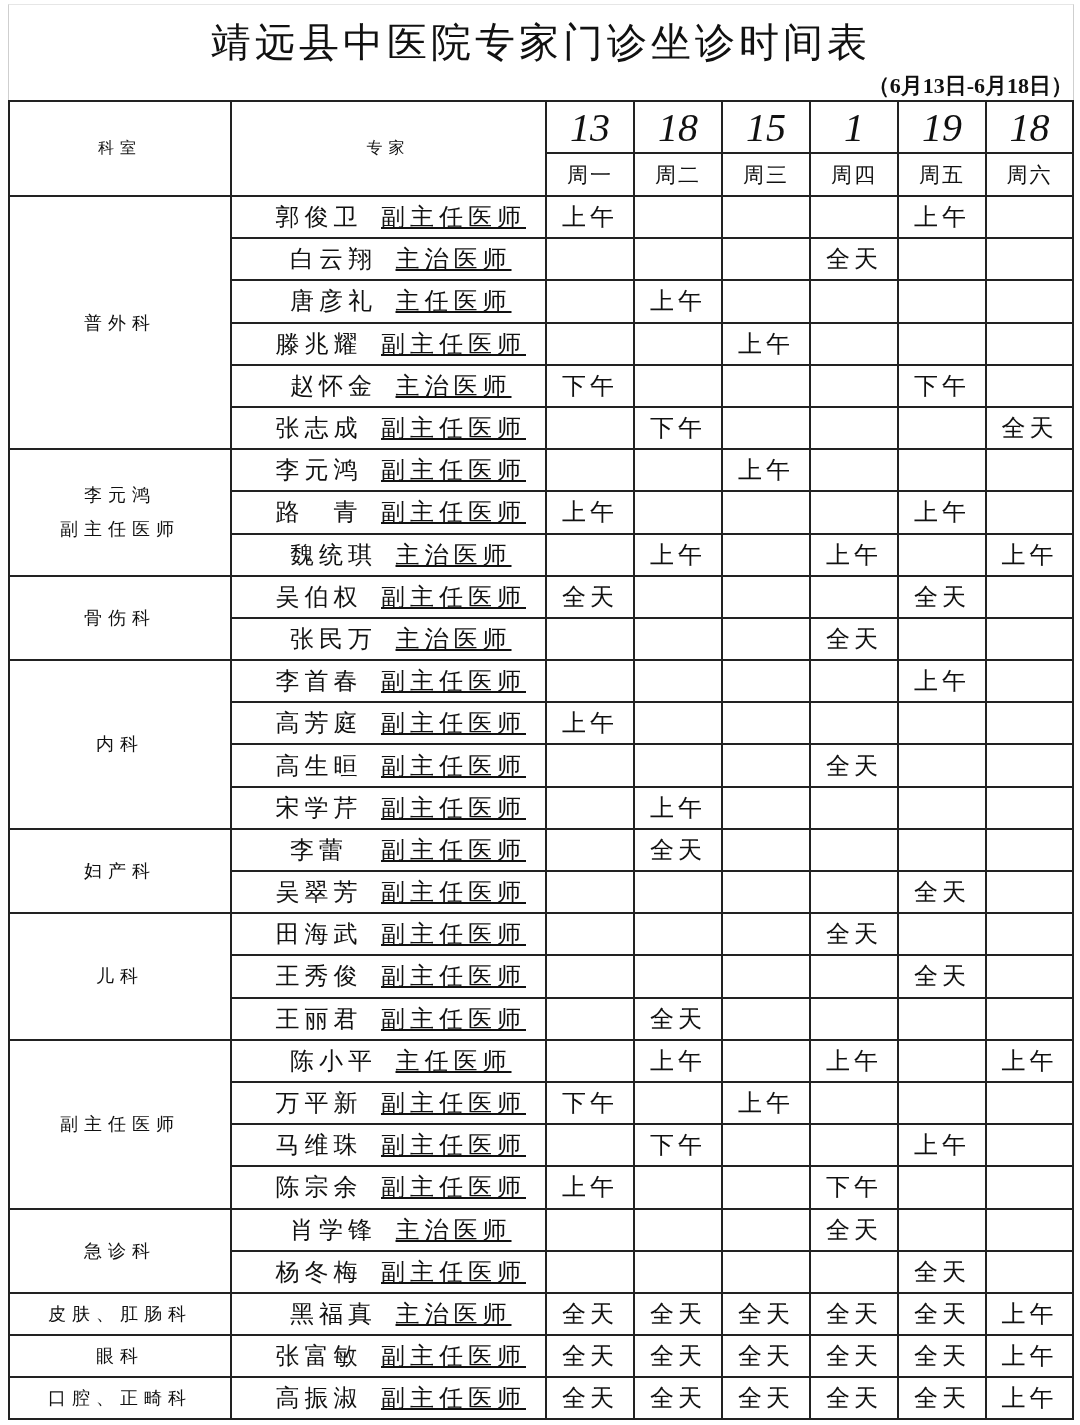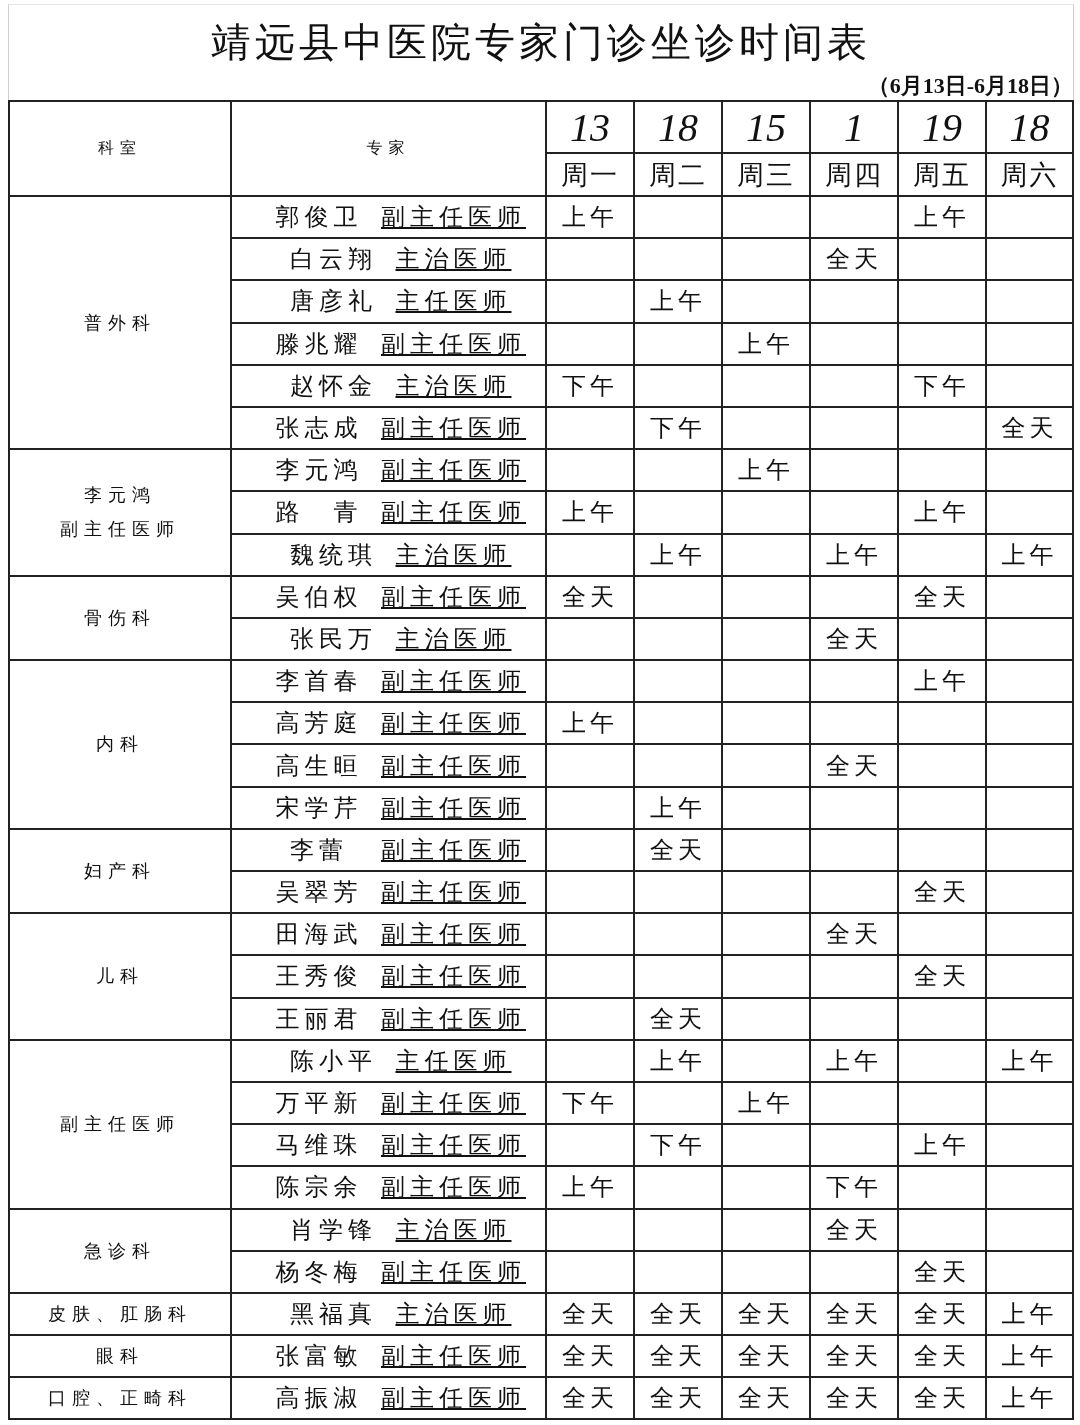--- a/index.html
+++ b/index.html
@@ -11,21 +11,21 @@
            font-size:40px; letter-spacing:4px; font-family:"DejaVu Serif", serif; }
   .subtitle { position:absolute; left:0; right:0; top:66px; text-align:right;
               font-size:22px; font-weight:bold; font-family:"Liberation Serif", serif; }
   table.sched { position:absolute; left:8px; top:100px; border-collapse:collapse;
                 table-layout:fixed; width:1064px; }
   table.sched td, table.sched th { border:2px solid #222; padding:0; text-align:center;
                 vertical-align:middle; font-weight:normal; overflow:hidden; white-space:nowrap; }
   th.hdr-dept, th.hdr-expert { font-size:16px; letter-spacing:6px; border-width:1px 2px 2px 1px; }
   th.hdr-dept { border-left-color:#999; }
   th.date { height:50px; font-size:40px; font-family:"Liberation Serif", serif; letter-spacing:0;font-style:italic; }
-  th.wday { height:41px; font-size:27px; letter-spacing:2px;margin-left:40px; }
+  th.wday { height:41px; font-size:21px; letter-spacing:2px;margin-left:40px; }
   td.dept { font-size:18px; letter-spacing:6px; line-height:34px; white-space:normal; border-left-color:#999; }
   td.name { text-align:left; font-size:24px; }
   td.name .nm { display:inline-block; width:124px; padding-left:6px; letter-spacing:5px; }
   td.name .tt { display:inline-block; letter-spacing:5px;text-decoration:underline; }
   td.slot { font-size:24px; letter-spacing:4px; height:40.2px; }
 </style>
 </head>
 <body>
 
 <div class="title-wrap">

